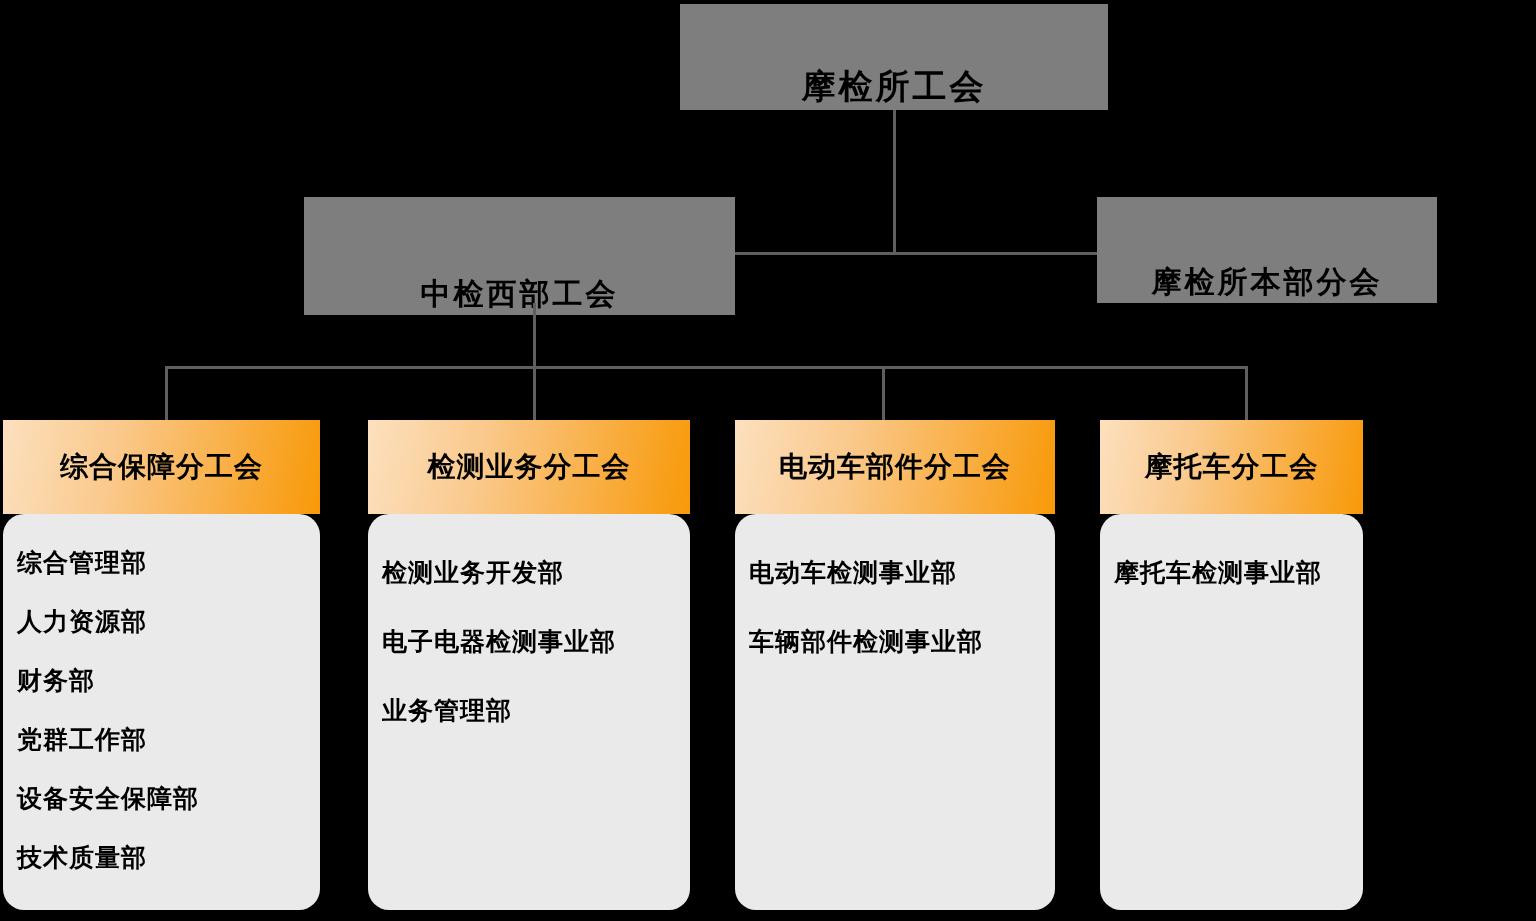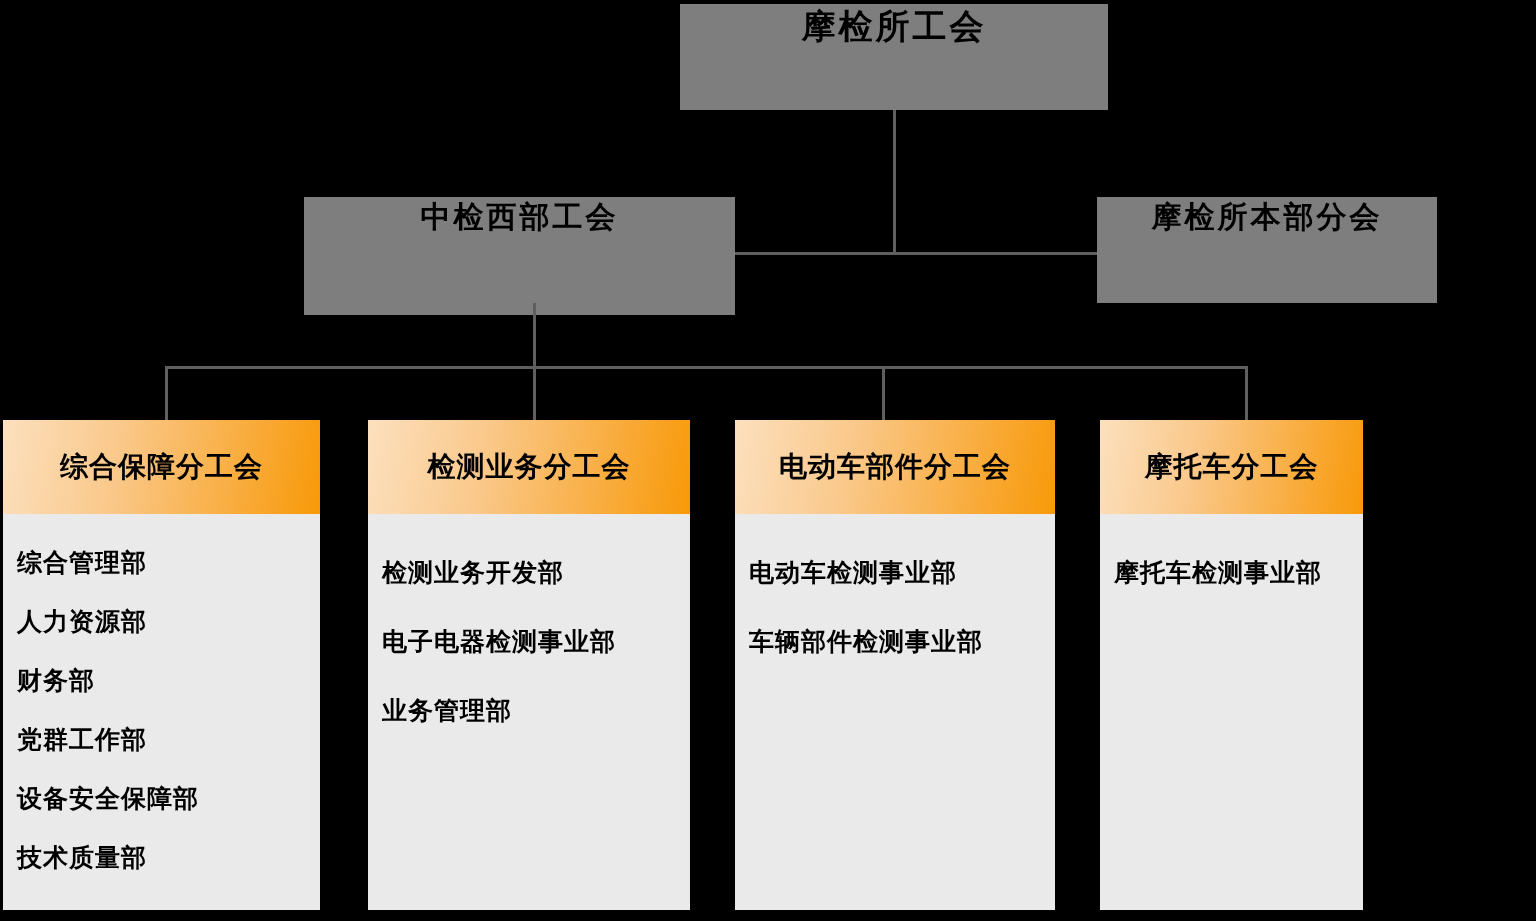--- a/index.html
+++ b/index.html
@@ -6,41 +6,41 @@
   body{
     width:1536px;height:921px;position:relative;overflow:hidden;
     background:#000000;
     font-family:"Liberation Serif","DejaVu Serif",serif;
     color:#000000;
   }
   .abs{position:absolute;}
   
   .gray-node{
     background:#7E7E7E;
-    display:flex;align-items:flex-start;justify-content:center;
+    display:flex;align-items:flex-end;justify-content:center;
     font-weight:bold;color:#000;
   }
   .node-root{left:680px;top:4px;width:428px;height:106px;font-size:34px;letter-spacing:3px;}
   .node-west{left:304px;top:197px;width:431px;height:118px;font-size:30px;letter-spacing:3px;}
   .node-hq{left:1097px;top:197px;width:340px;height:106px;font-size:30px;letter-spacing:3px;}
   
   .line{background:#5F5F5F;}
   .v{width:3px;}
   .h{height:3px;}
   
   .branch{position:absolute;top:420px;height:490px;}
   .branch-header{
     height:94px;width:100%;
     background:linear-gradient(100deg,#FCE0BE 0%,#FAC98C 35%,#F89908 100%);
     display:flex;align-items:center;justify-content:center;
     font-weight:bold;font-size:28px;letter-spacing:1px;color:#000;
   }
   .branch-body{
     width:100%;height:396px;background:#EAEAEA;
-    box-sizing:border-box;padding-left:14px;
+    box-sizing:border-box;padding-left:14px;border-radius:21px;
   }
   .branch-body.sp59{padding-top:19px;}
   .branch-body.sp69{padding-top:24px;}
   .dept{
     display:flex;align-items:center;
     font-weight:bold;font-size:25px;letter-spacing:1px;color:#000;
   }
   .sp59 .dept{height:59px;}
   .sp69 .dept{height:69px;}
   .col1{left:3px;width:317px;}

